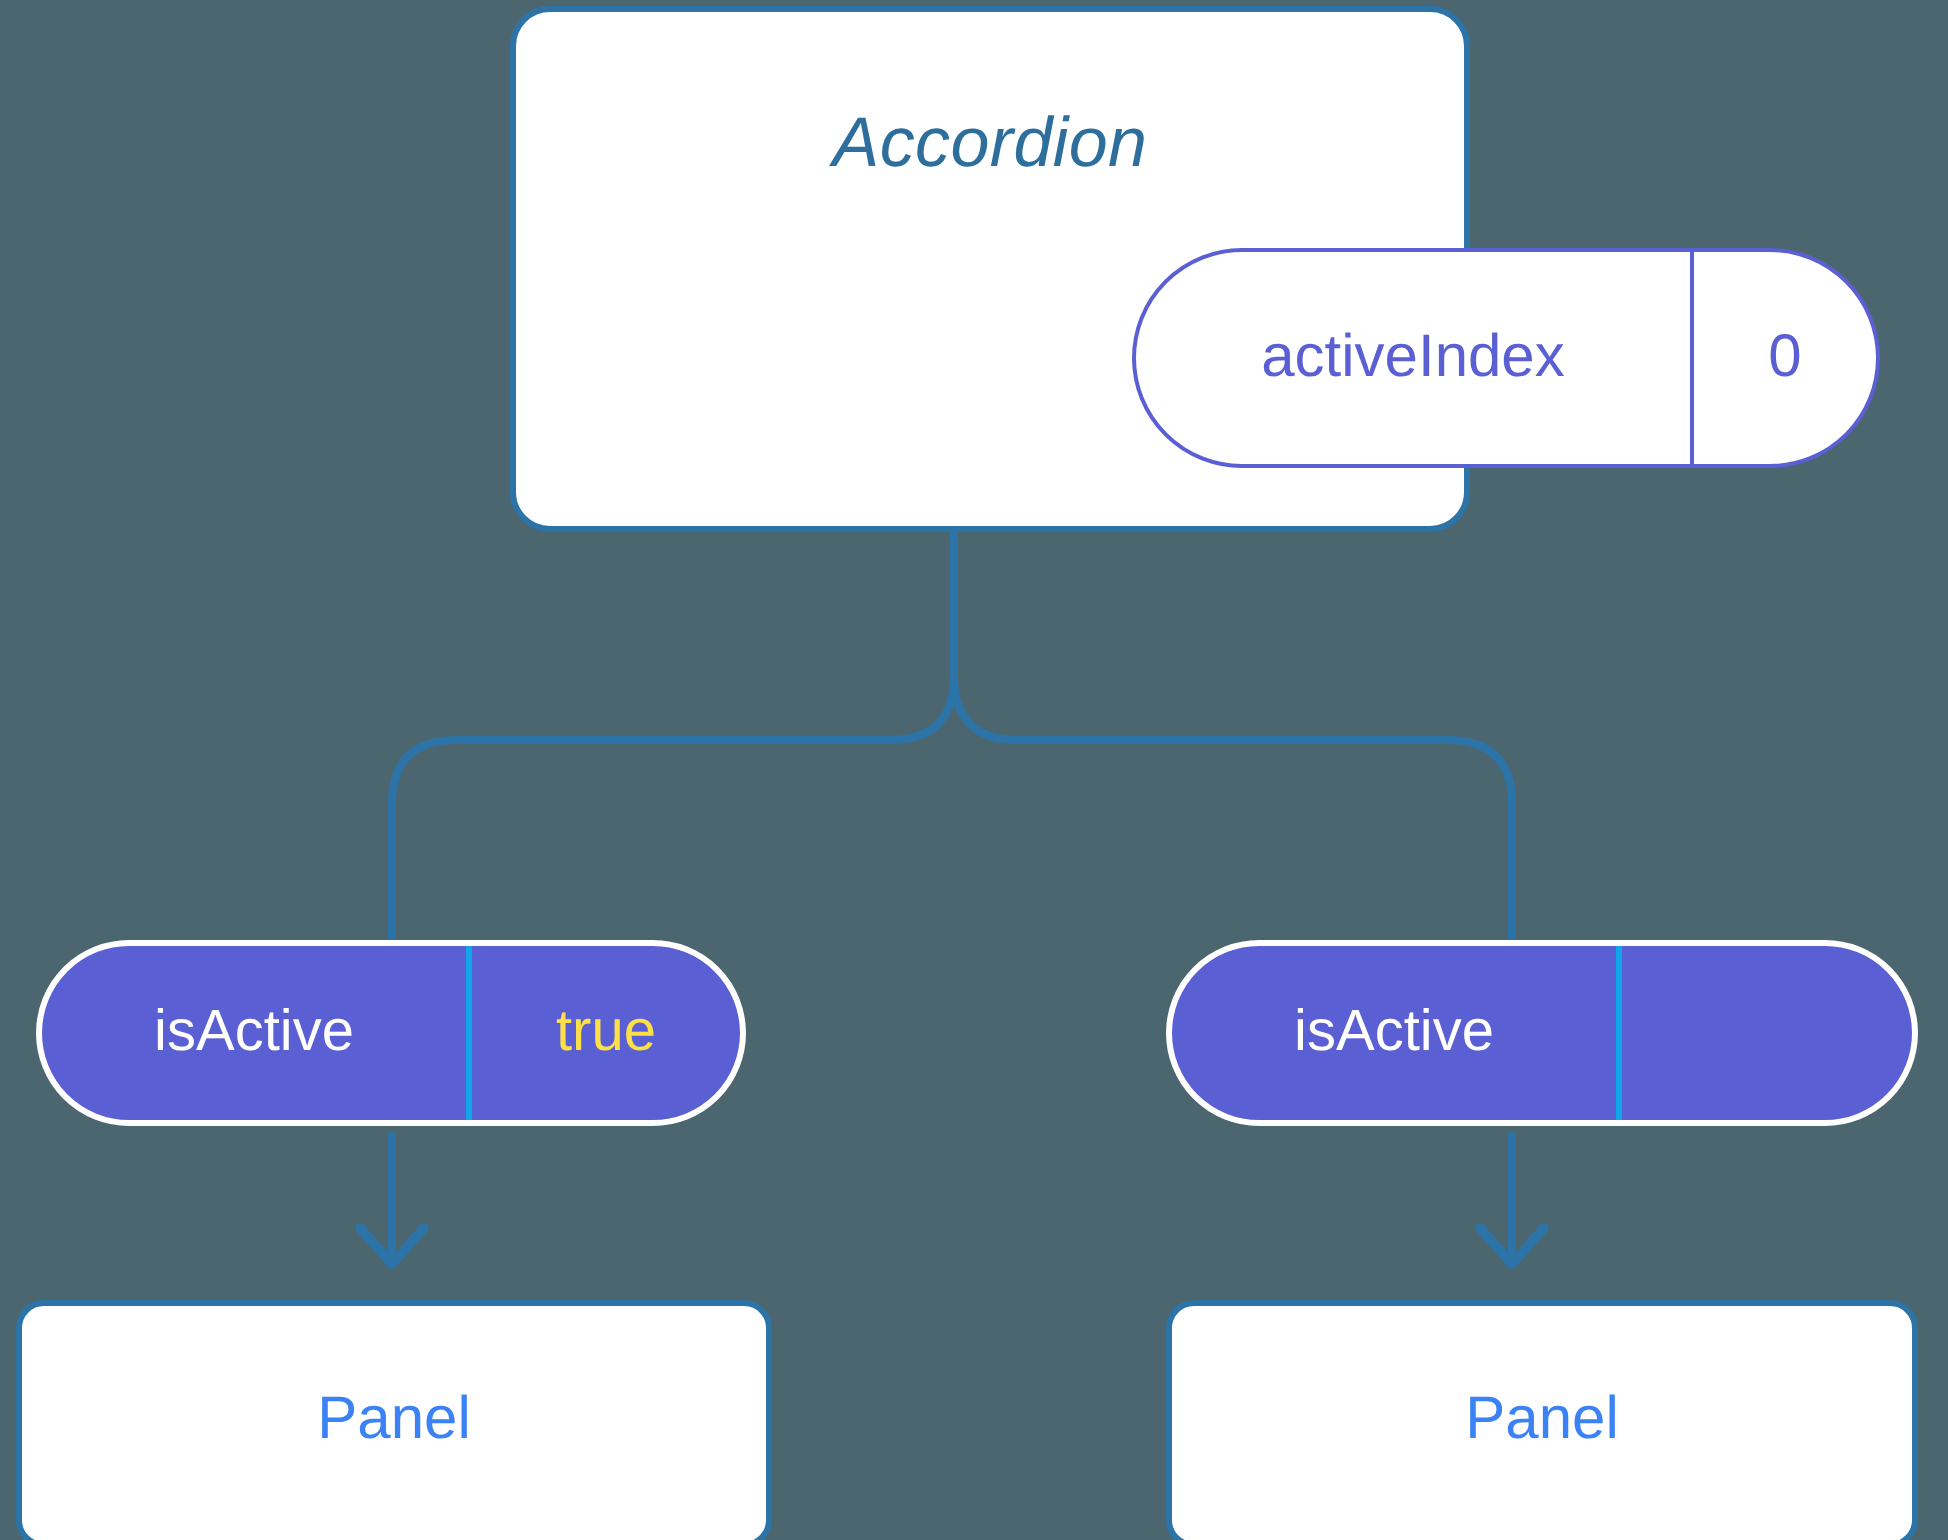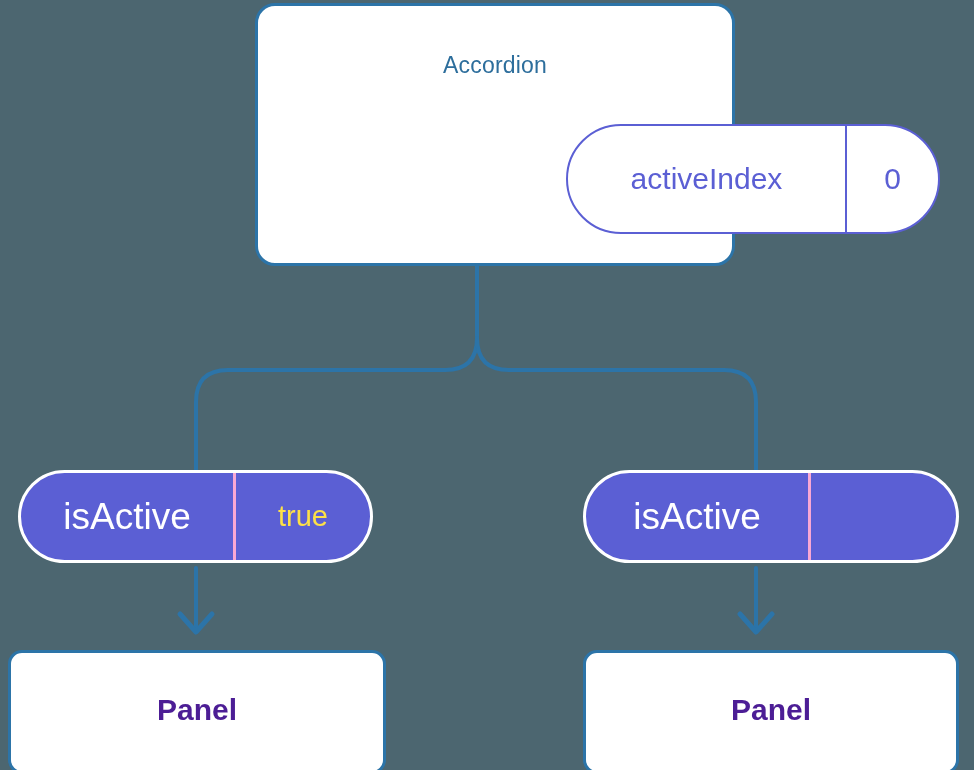--- a/index.html
+++ b/index.html
@@ -47,23 +47,24 @@
     width: 480px;
     height: 263px;
   }
   .card-title {
     position: absolute;
     left: 0;
     right: 0;
     top: 46px;
     text-align: center;
     color: #2d6e9c;
-    font-size: 23px;
+    font-size: 35px;
     font-weight: 400;
     letter-spacing: 0.2px;
+    font-style: italic;
   }
 
   
   .prop-pill-outline {
     position: absolute;
     display: flex;
     align-items: stretch;
     border: 2px solid #5b5fd4;
     border-radius: 999px;
     box-sizing: border-box;
@@ -118,22 +119,22 @@
     left: 583px;
     top: 470px;
     width: 376px;
     height: 93px;
   }
   .prop-pill-filled .pp-key {
     display: flex;
     align-items: center;
     justify-content: center;
     color: #ffffff;
-    font-size: 37px;
-    border-right: 3px solid #f9a8d4;
+    font-size: 29px;
+    border-right: 3px solid #0ea5e9;
     box-sizing: border-box;
   }
   .prop-pill-filled .pp-val {
     flex: 1 1 auto;
     display: flex;
     align-items: center;
     justify-content: center;
     color: #fde047;
     font-size: 29px;
     box-sizing: border-box;
@@ -159,23 +160,23 @@
     width: 378px;
     height: 124px;
   }
   #panel-right {
     left: 583px;
     top: 650px;
     width: 376px;
     height: 124px;
   }
   .panel-card .panel-label {
-    color: #4c1d95;
+    color: #3b82f6;
     font-size: 30px;
-    font-weight: 700;
+    font-weight: 400;
     margin-top: -4px;
   }
 </style>
 </head>
 <body>
 
 <div id="stage">
 
   <svg id="connectors" viewBox="0 0 974 770" width="974" height="770" aria-hidden="true">
 

